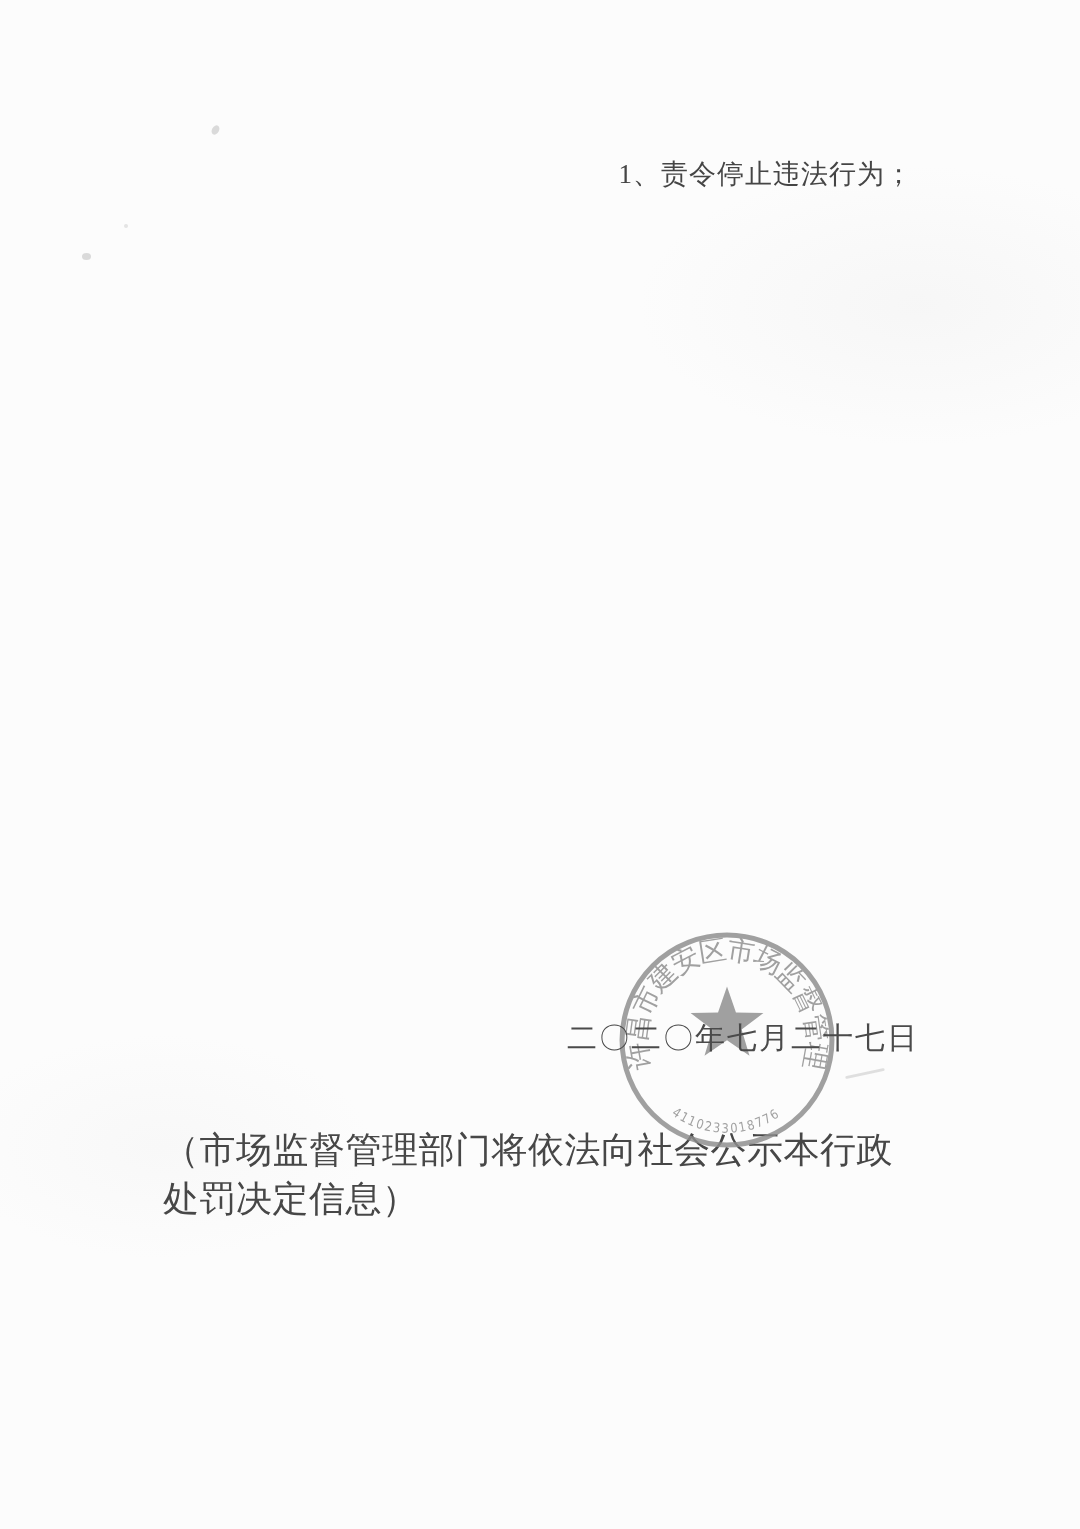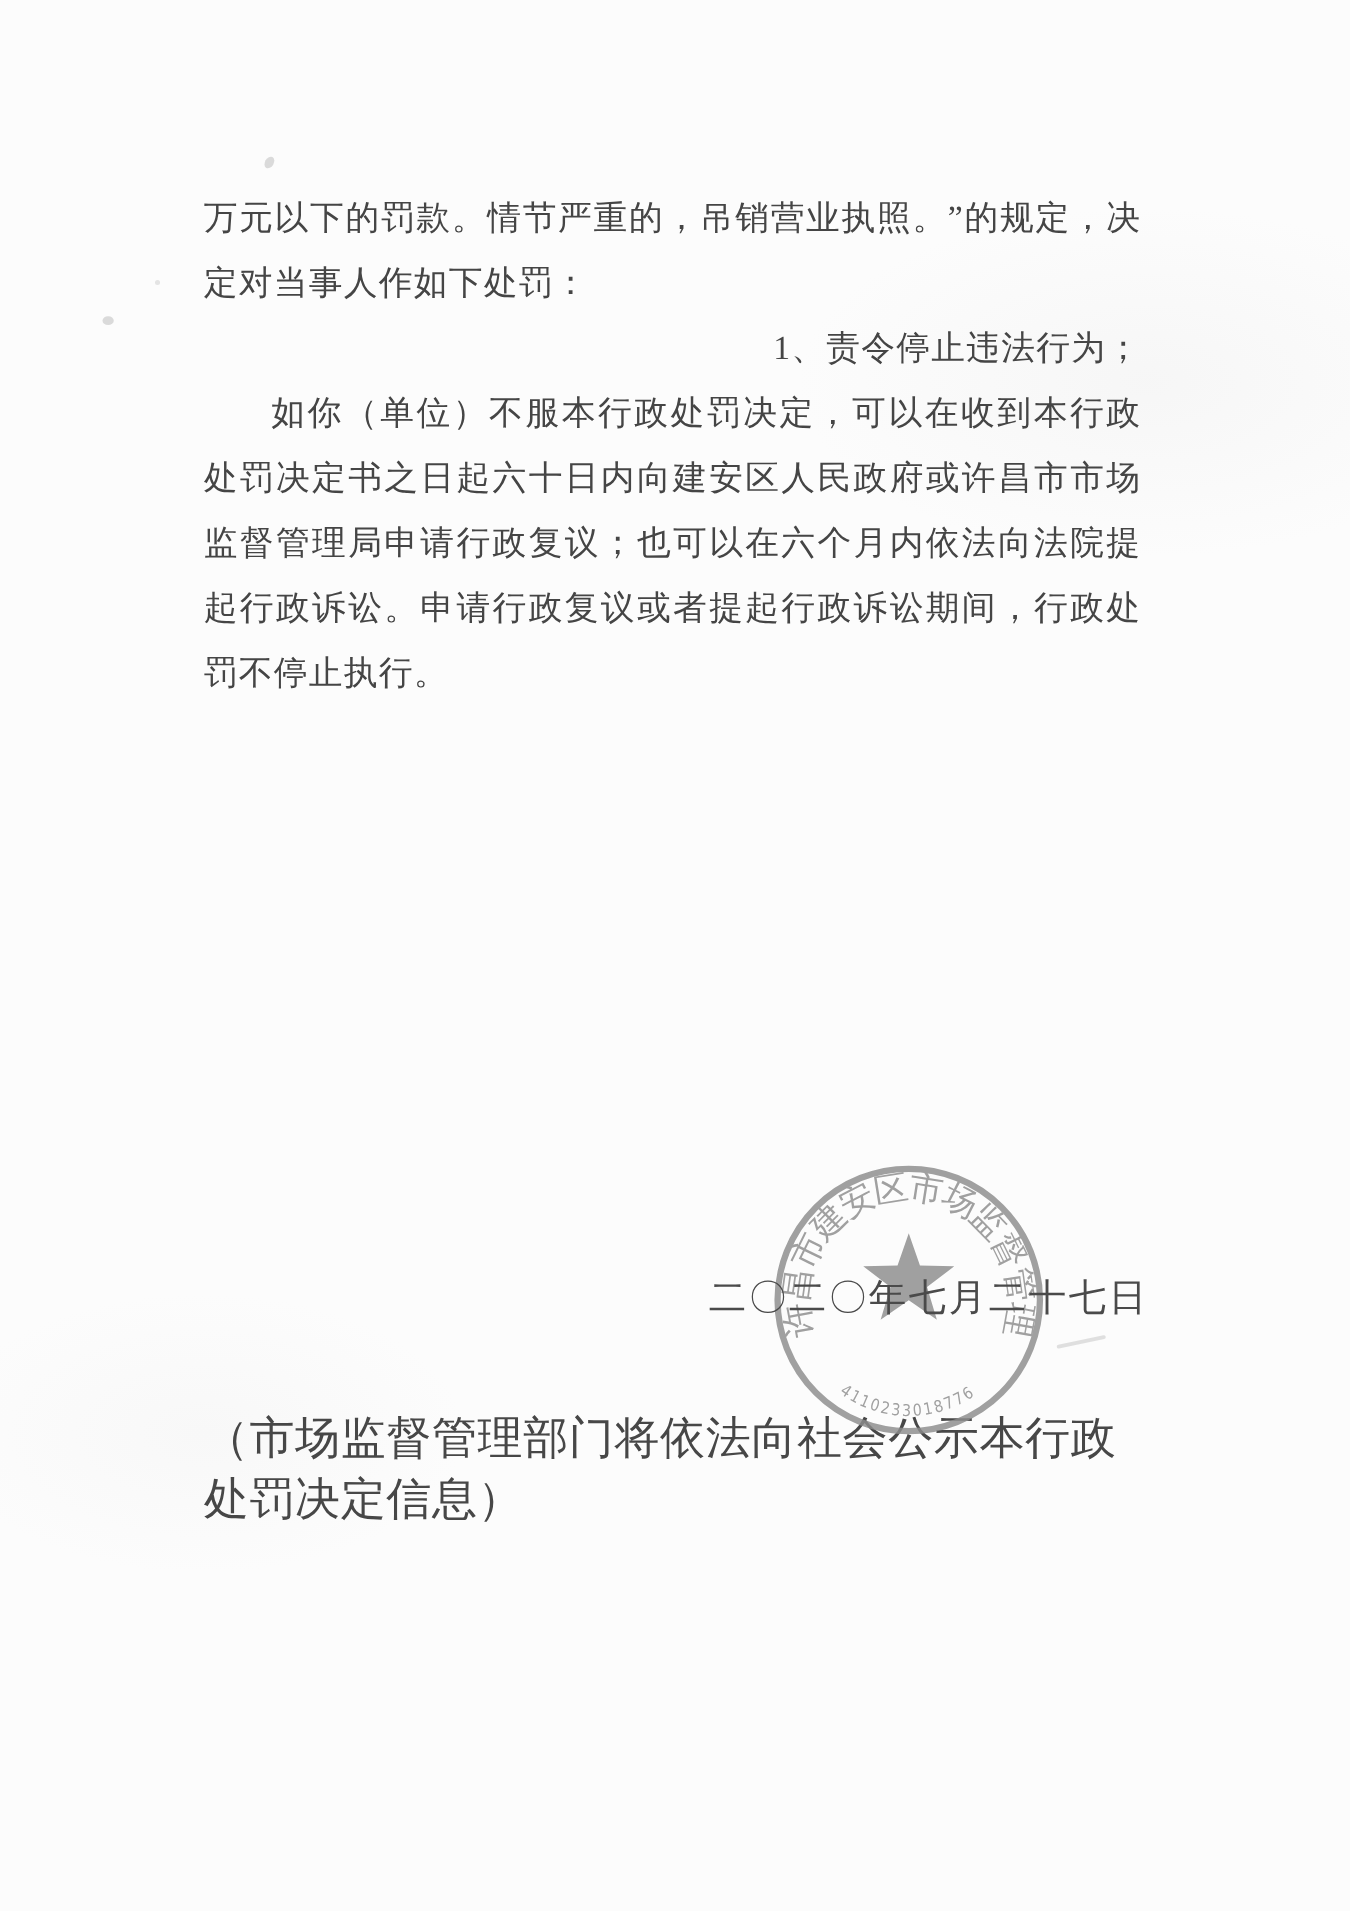--- a/index.html
+++ b/index.html
@@ -60,23 +60,21 @@
 <body>
 
 <div class="page">
 
   <div class="speck s1"></div>
   <div class="speck s2"></div>
   <div class="speck s3"></div>
   <div class="scratch"></div>
 
   <section class="body-text">
-    <p>万元以下的罚款。情节严重的，吊销营业执照。”的规定，决定对当事人作如下处罚：</p>
     <p class="penalty-item">1、责令停止违法行为；</p>
-    <p class="indent">如你（单位）不服本行政处罚决定，可以在收到本行政处罚决定书之日起六十日内向建安区人民政府或许昌市市场监督管理局申请行政复议；也可以在六个月内依法向法院提起行政诉讼。申请行政复议或者提起行政诉讼期间，行政处罚不停止执行。</p>
   </section>
 
   <svg class="seal" viewBox="0 0 222 222" xmlns="http://www.w3.org/2000/svg">
     <circle cx="111" cy="111" r="104" fill="none" stroke-width="5" stroke="#8d8d8d"></circle>
     <polygon points="111,58 102.1,83.7 74.9,84.3 96.5,100.7 88.7,126.7 111,111.2 133.3,126.7 125.5,100.7 147.1,84.3 119.9,83.7" fill="#8d8d8d"></polygon>
     <path id="sealTopArc" d="M 35.8 138.4 A 80 80 0 1 1 186.2 138.4" fill="none"></path>
     <path id="sealBottomArc" d="M 54.4 183.5 A 92 92 0 0 0 167.6 183.5" fill="none"></path>
     <text font-size="27" font-family="Liberation Serif, DejaVu Serif, serif" fill="#8d8d8d">
       <textPath href="#sealTopArc" startOffset="0" textLength="332" lengthAdjust="spacing">许昌市建安区市场监督管理局</textPath>
     </text>

